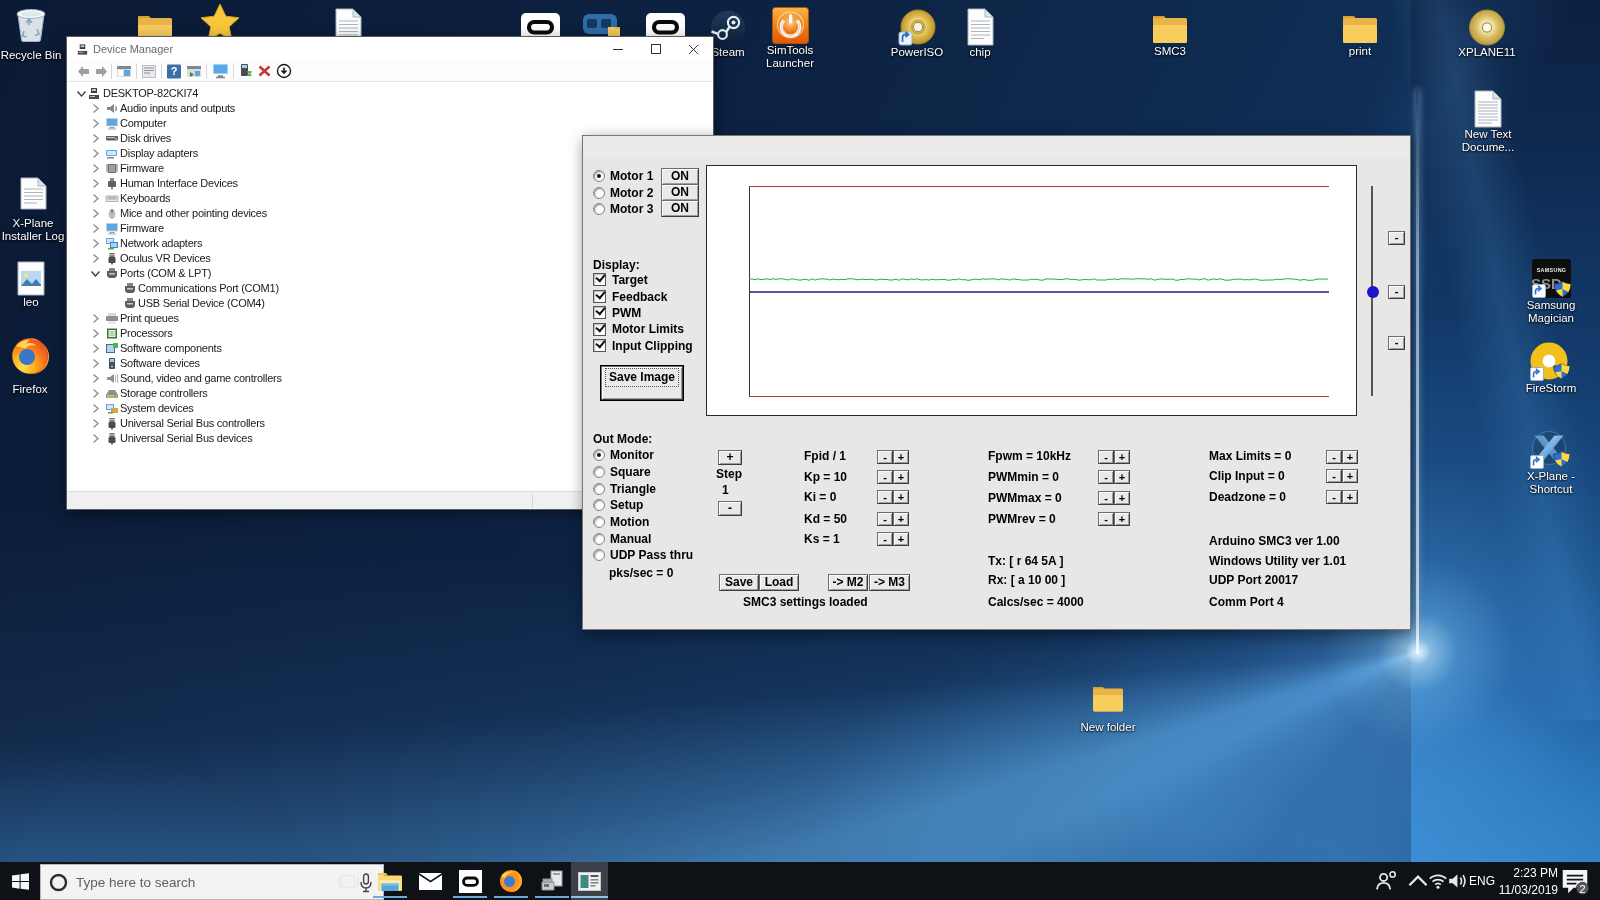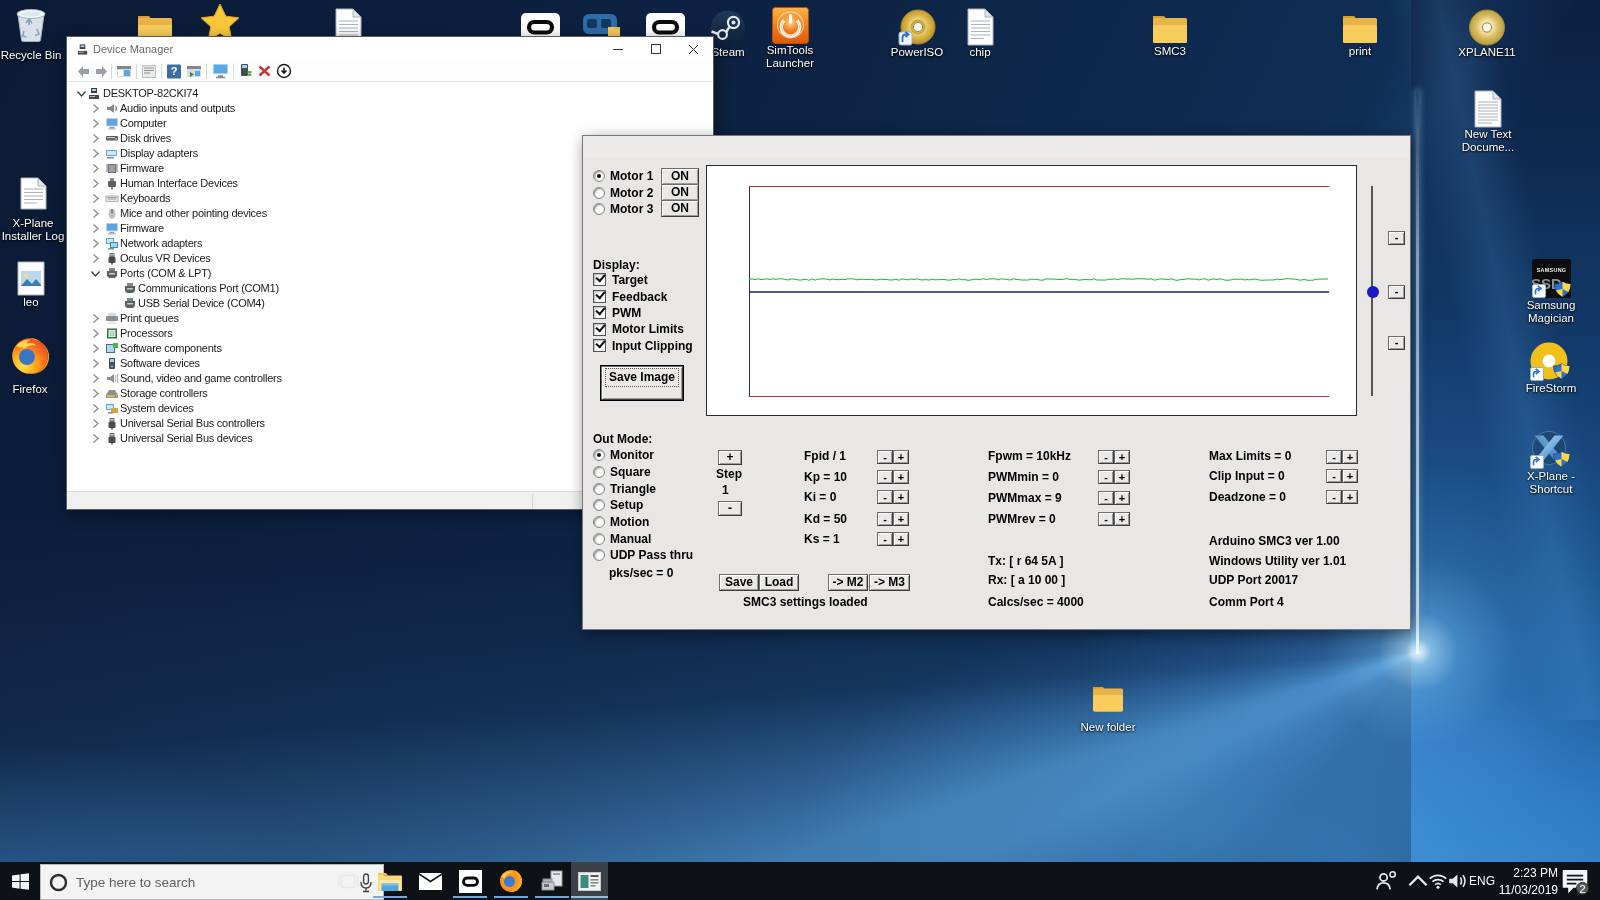--- a/index.html
+++ b/index.html
@@ -846,21 +846,21 @@
         <div class="vb pp" style="left:310px;top:312px">+</div>
       <div class="vb mm" style="left:294px;top:332px">-</div>
         <div class="vb pp" style="left:310px;top:332px">+</div>
       <div class="vb mm" style="left:294px;top:354px">-</div>
         <div class="vb pp" style="left:310px;top:354px">+</div>
       <div class="vb mm" style="left:294px;top:374px">-</div>
         <div class="vb pp" style="left:310px;top:374px">+</div>
 
       <div class="sl" style="left:405px;top:291px">Fpwm = 10kHz</div>
       <div class="sl" style="left:405px;top:312px">PWMmin = 0</div>
-      <div class="sl" style="left:405px;top:333px">PWMmax = 9</div>
+      <div class="sl" style="left:405px;top:333px">PWMmax = 0</div>
       <div class="sl" style="left:405px;top:354px">PWMrev = 0</div>
       <div class="vb mm" style="left:515px;top:292px">-</div>
         <div class="vb pp" style="left:531px;top:292px">+</div>
       <div class="vb mm" style="left:515px;top:312px">-</div>
         <div class="vb pp" style="left:531px;top:312px">+</div>
       <div class="vb mm" style="left:515px;top:333px">-</div>
         <div class="vb pp" style="left:531px;top:333px">+</div>
       <div class="vb mm" style="left:515px;top:354px">-</div>
         <div class="vb pp" style="left:531px;top:354px">+</div>
 

